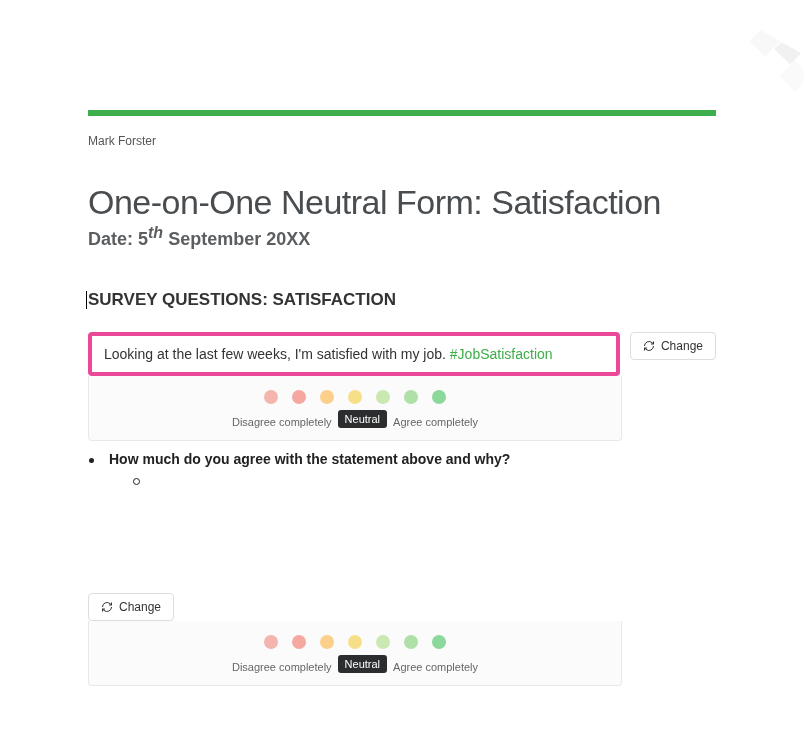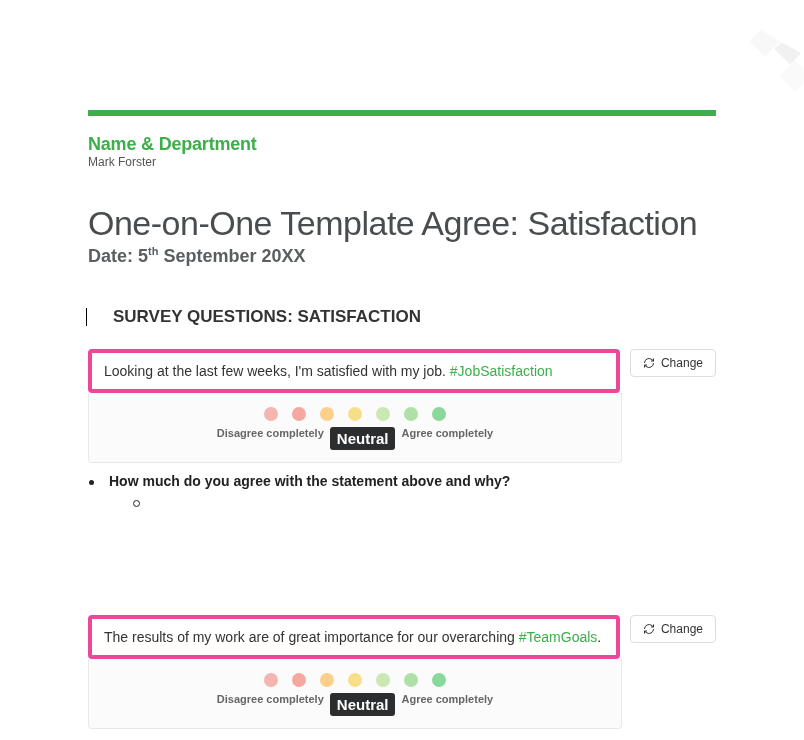--- a/index.html
+++ b/index.html
@@ -44,28 +44,27 @@
     font-weight: 400;
     margin-top: 34px;
     letter-spacing: -0.5px;
   }
   .date-line {
     color: #5b5e60;
     font-size: 18px;
     font-weight: 700;
     margin-top: 2px;
   }
-  .date-line sup { font-size: 11px; }
+  .date-line sup { font-size: 16px; font-style: italic; }
   .survey-heading {
     color: #333;
     font-size: 17px;
     font-weight: 700;
     margin-top: 40px;
     position: relative;
-    padding-left: 25px;
   }
   .cursor-bar {
     position: absolute;
     left: -2px;
     top: 1px;
     width: 1px;
     height: 18px;
     background: #000;
   }
   .question-block {
@@ -123,32 +122,31 @@
   .d1 { background: #f4b5ae; }
   .d2 { background: #f5a8a0; }
   .d3 { background: #fccf8a; }
   .d4 { background: #f7df89; }
   .d5 { background: #cae8b2; }
   .d6 { background: #aee0a8; }
   .d7 { background: #8bd89b; }
   .scale-labels {
     display: flex;
     justify-content: center;
-    align-items: flex-start;
+    align-items: flex-end;
     gap: 6px;
     font-size: 11px;
     color: #666;
-    font-weight: bold;
   }
   .neutral-badge {
     background: #2c2d2e;
     color: #fff;
     padding: 3px 7px;
     border-radius: 3px;
-    font-size: 15px;
+    font-size: 11px;
   }
   .followup {
     margin-top: 10px;
     margin-left: 21px;
   }
   .followup-q {
     font-size: 14px;
     font-weight: 700;
     color: #222;
     position: relative;
@@ -191,24 +189,23 @@
     <rect x="155" y="38" width="22" height="22" transform="rotate(45 166 49)"></rect>
     <rect x="130" y="30" width="22" height="22" transform="rotate(45 141 41)" opacity="0.5"></rect>
     <rect x="160" y="65" width="22" height="22" transform="rotate(45 171 76)" opacity="0.4"></rect>
   </g>
   <path d="M85 0 L180 0 L180 55 Z" fill="#fff"></path>
 </svg>
 
 <div class="page">
   <div class="green-bar"></div>
 
-  <div class="section-label">Name &amp; Department</div>
   <div class="info-line">Mark Forster</div>
 
-  <div class="title">One-on-One Template Agree: Satisfaction</div>
+  <div class="title">One-on-One Neutral Form: Satisfaction</div>
   <div class="date-line">
     <span>Date: 5</span><sup>th</sup><span> September 20XX</span>
   </div>
 
   <div class="survey-heading">
     <span class="cursor-bar"></span>
     <span>SURVEY QUESTIONS: SATISFACTION</span>
   </div>
 
   <div class="question-block">
@@ -241,23 +238,20 @@
       </div>
     </div>
     <div class="followup">
       <div class="followup-q">How much do you agree with the statement above and why?</div>
       <div class="sub-bullet"></div>
     </div>
   </div>
 
   <div class="question-block block2">
     <div class="q-row">
-      <div class="q-input">
-        <span>The results of my work are of great importance for our overarching </span><span class="tag">#TeamGoals</span><span>.</span>
-      </div>
       <button class="change-btn">
         <svg viewBox="0 0 24 24" fill="none" stroke="#333" stroke-width="2">
           <path d="M3 12a9 9 0 0 1 15-6.7L21 8M21 12a9 9 0 0 1-15 6.7L3 16"></path>
           <path d="M21 3v5h-5M3 21v-5h5"></path>
         </svg>
         <span>Change</span>
       </button>
     </div>
     <div class="scale-box">
       <div class="dots">

